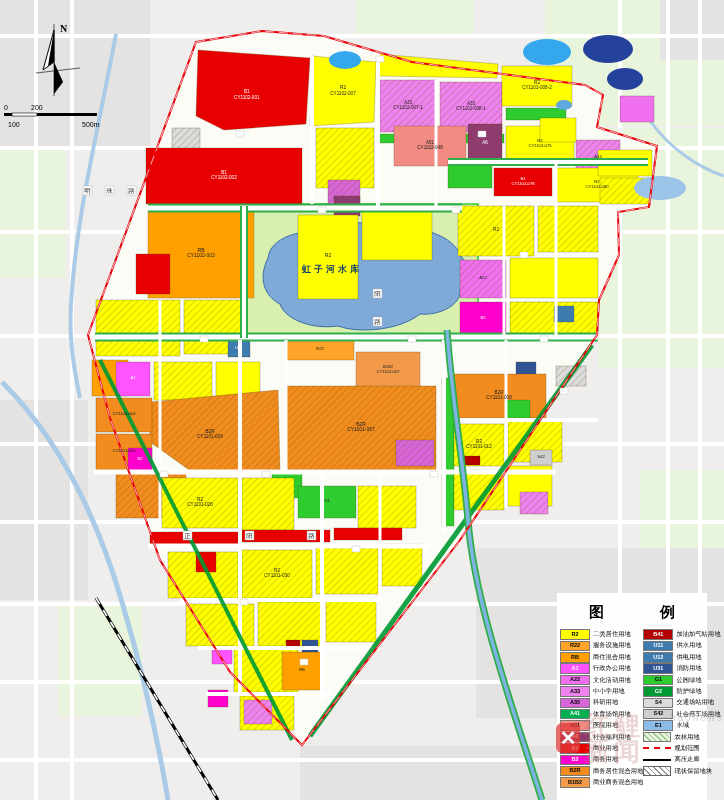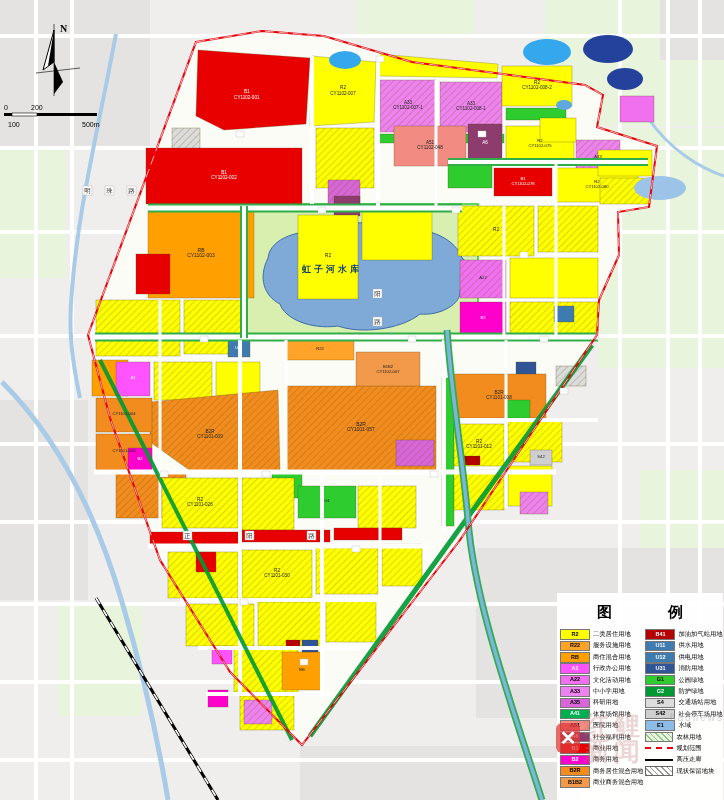--- a/index.html
+++ b/index.html
@@ -1,20 +1,20 @@
 <!DOCTYPE html>
 <html><head>
 <meta charset="utf-8">
 <style>
   html,body{margin:0;padding:0;background:#EFEEEC;width:724px;height:800px;overflow:hidden;
     font-family:"Liberation Sans",sans-serif;}
   #stage{position:relative;width:724px;height:800px;}
   #map-svg{position:absolute;left:0;top:0;}
   
-  #legend{position:absolute;left:557px;top:593px;width:166px;height:207px;
+  #legend{position:absolute;left:557px;top:593px;width:150px;height:207px;
     background:rgba(255,255,255,0.95);z-index:5;padding-top:2px;box-sizing:border-box;}
   #legend-title{text-align:center;font-size:15px;font-weight:bold;letter-spacing:26px;
     color:#000;margin:8px 0 7px 26px;}
   .leg-cols{display:flex;}
   .leg-col{display:flex;flex-direction:column;}
   .leg-col.left{width:86px;margin-left:3px;}
   .leg-col.right{width:78px;}
   .leg-row{display:flex;align-items:center;height:11px;margin-bottom:0.4px;}
   .chip{width:28px;min-width:28px;height:8.5px;border:0.5px solid #777;font-size:5.5px;
     display:flex;align-items:center;justify-content:center;font-weight:bold;line-height:1;}

